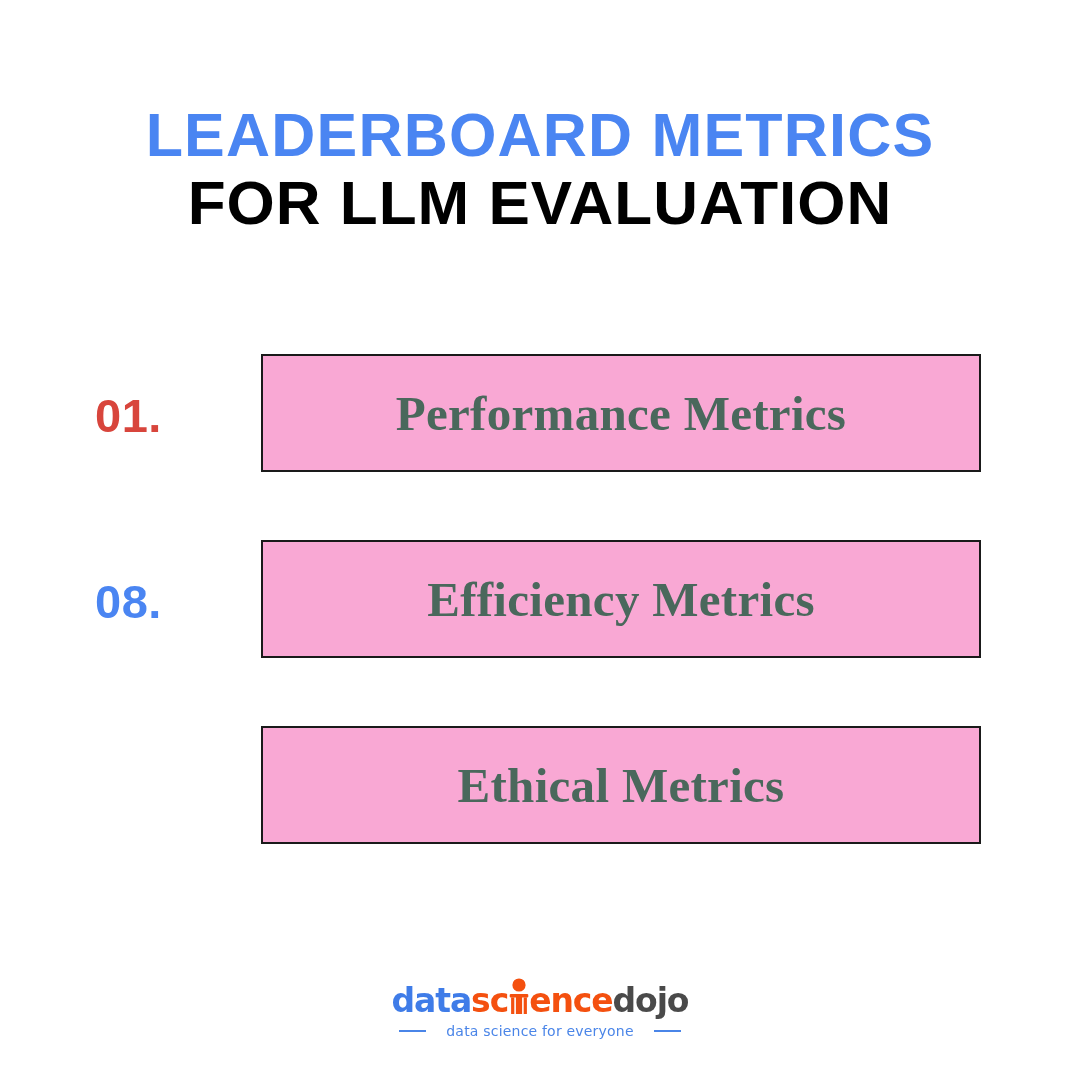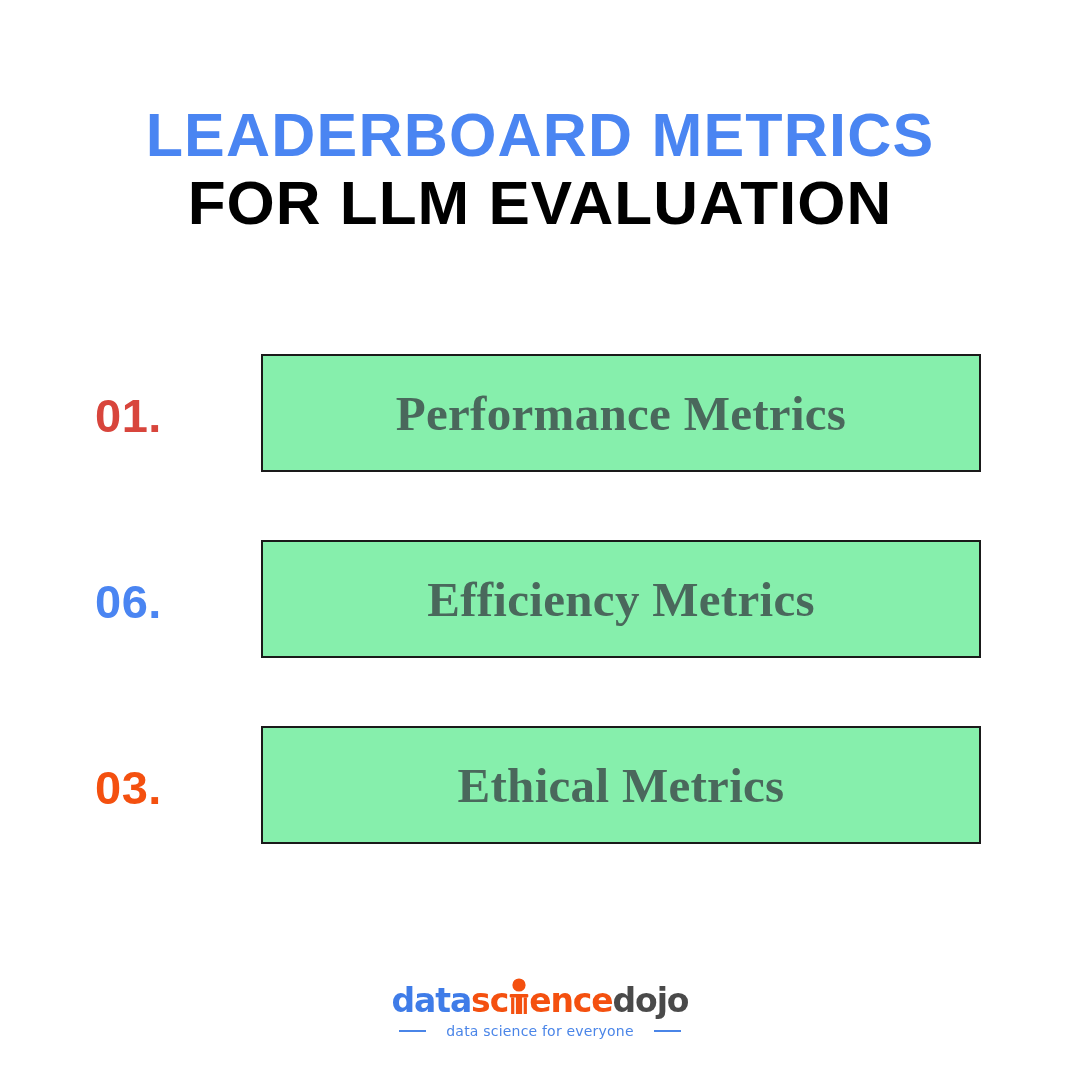--- a/index.html
+++ b/index.html
@@ -79,21 +79,21 @@
     letter-spacing: 0.5px;
   }
   .row-box {
     position: absolute;
     left: 261px;
     top: 0;
     width: 720px;
     height: 118px;
     border: 2px solid #1a1a1a;
     box-sizing: border-box;
-    background: #86efac;
+    background: #f9a8d4;
     display: flex;
     align-items: center;
     justify-content: center;
   }
   .row-box-label {
     font-family: "Liberation Serif", "DejaVu Serif", serif;
     font-weight: 700;
     font-size: 49px;
     color: #4a685c;
     letter-spacing: 0.3px;
@@ -170,28 +170,27 @@
   <div class="rows">
 
     <div class="row">
       <div class="row-number" style="color:#d8453c;">01.</div>
       <div class="row-box">
         <span class="row-box-label">Performance Metrics</span>
       </div>
     </div>
 
     <div class="row">
-      <div class="row-number" style="color:#4a85f2;">06.</div>
+      <div class="row-number" style="color:#4a85f2;">08.</div>
       <div class="row-box">
         <span class="row-box-label">Efficiency Metrics</span>
       </div>
     </div>
 
     <div class="row">
-      <div class="row-number" style="color:#f4500f;">03.</div>
       <div class="row-box">
         <span class="row-box-label">Ethical Metrics</span>
       </div>
     </div>
 
   </div>
 
   <div class="logo">
     <div class="logo-wordmark">
       <span class="logo-data">data</span><span class="logo-sc">sc</span><span class="logo-i-slot">

